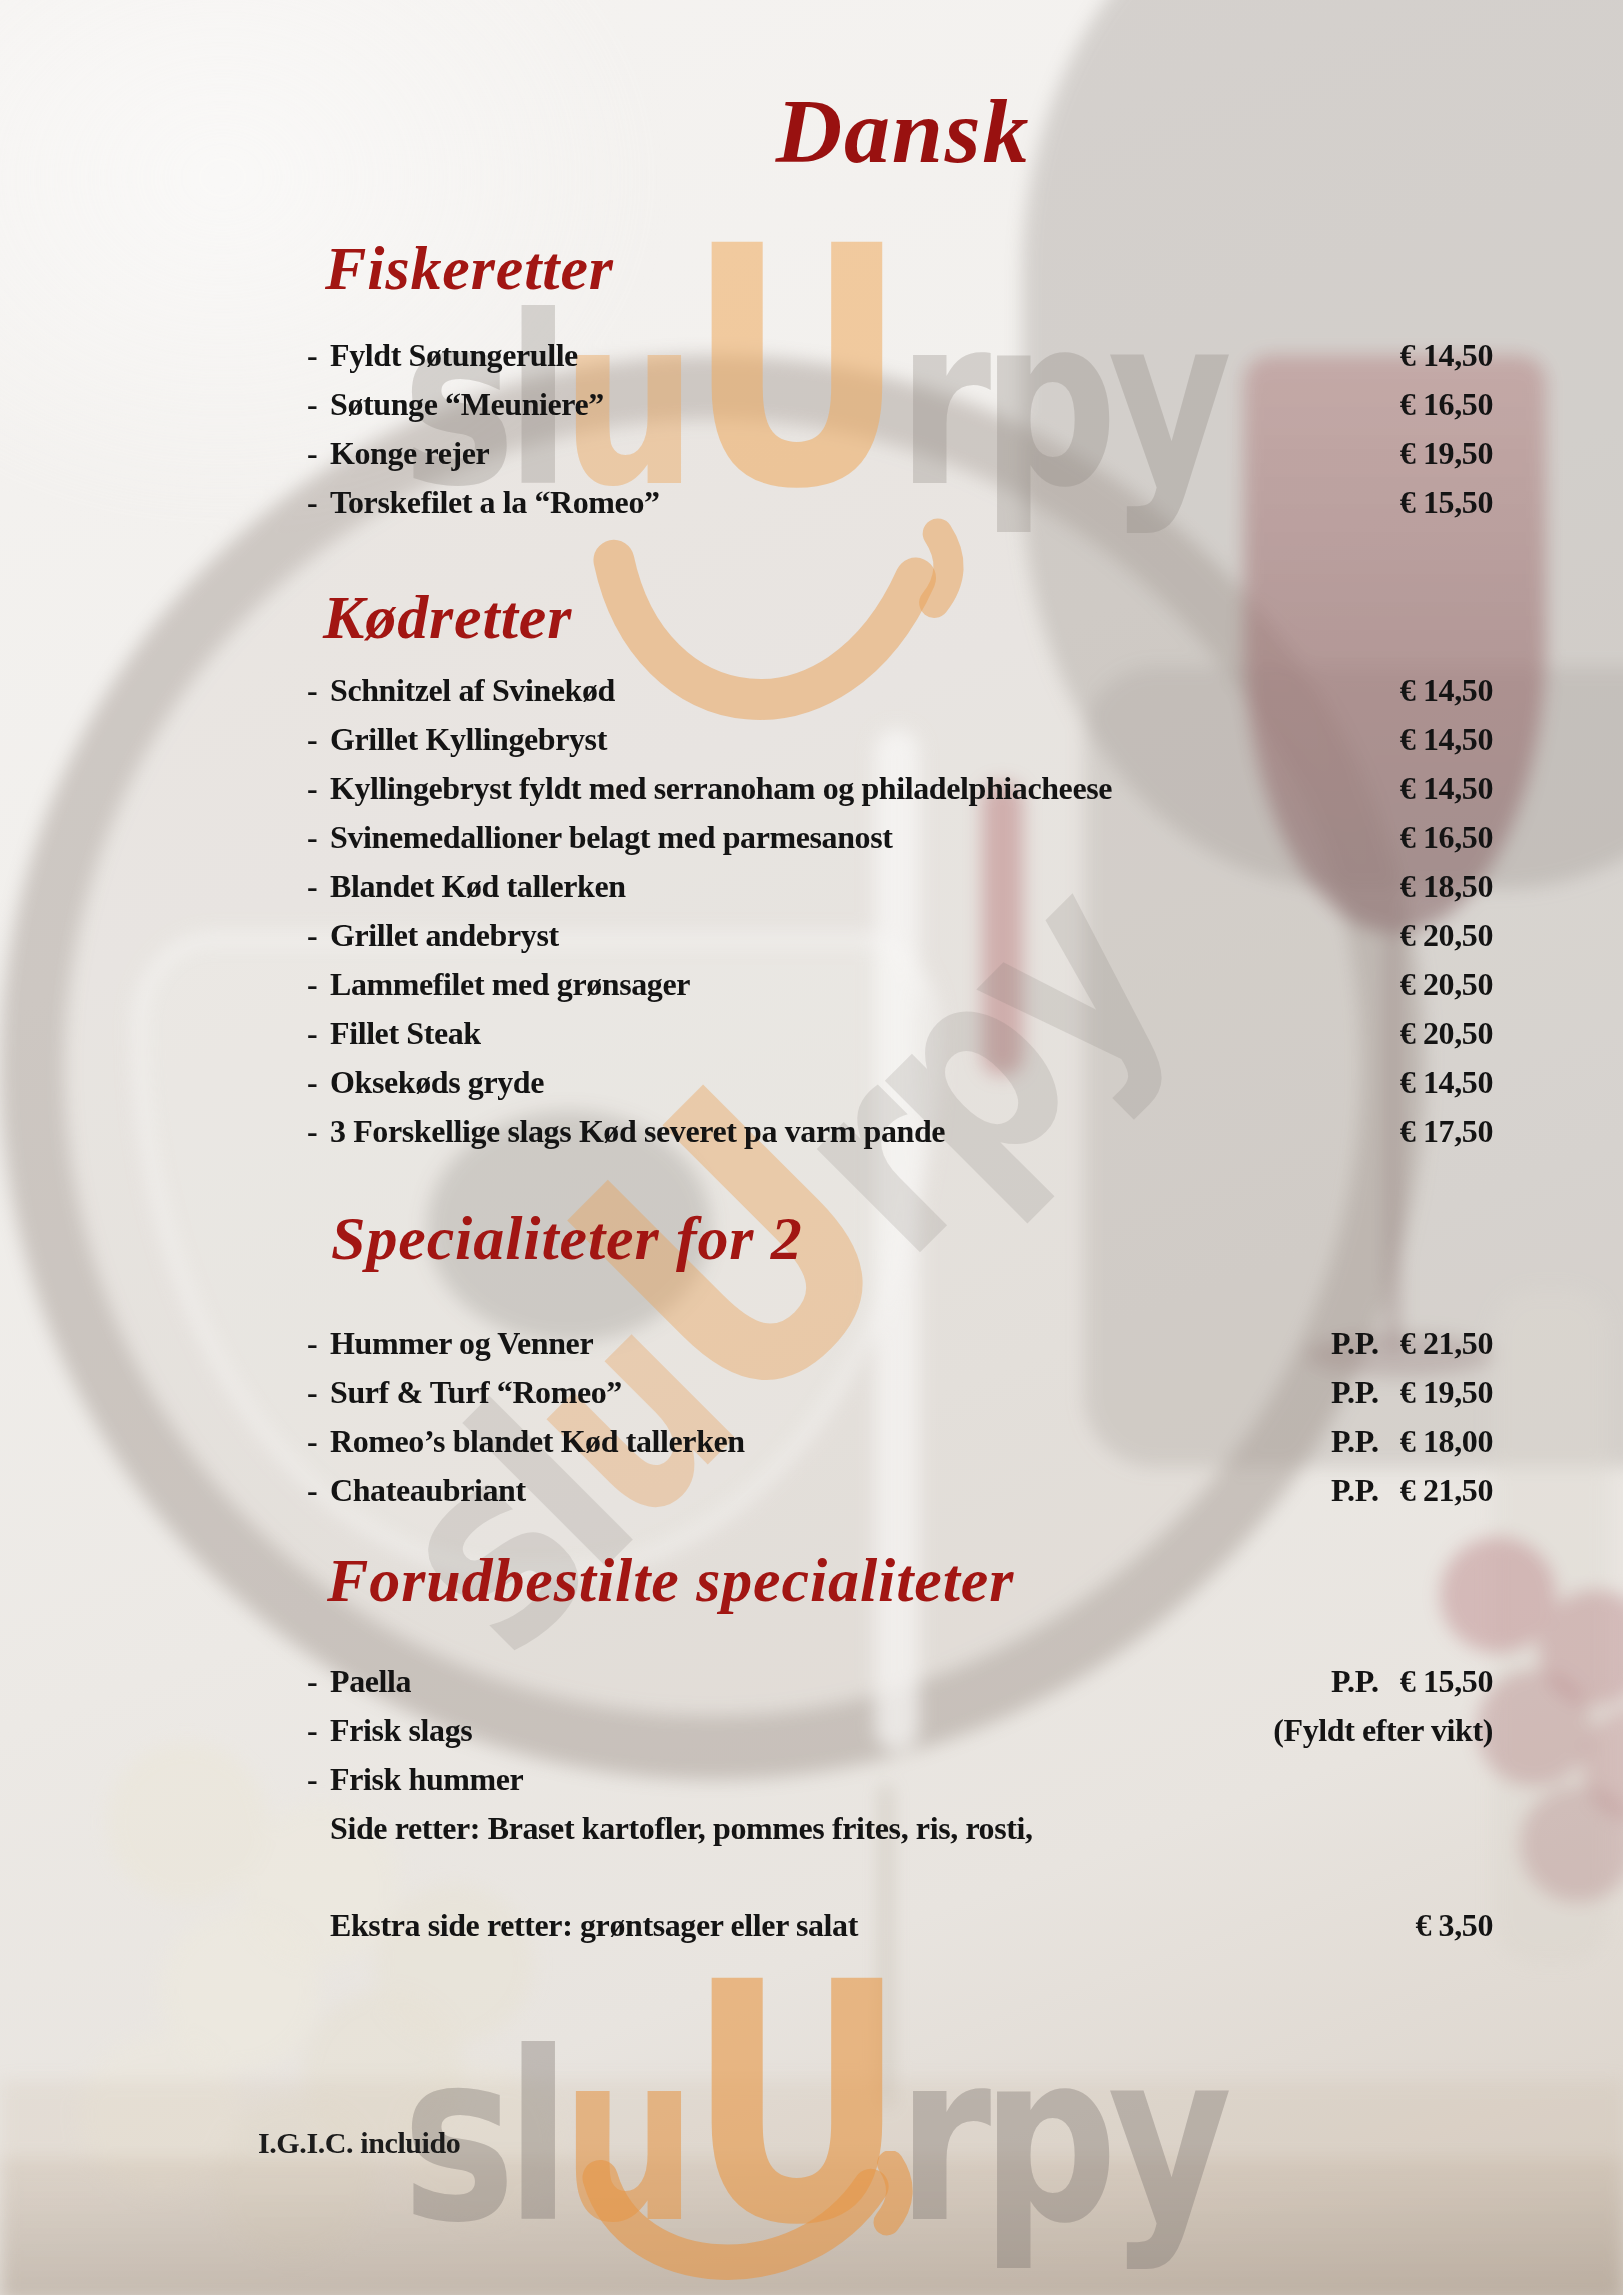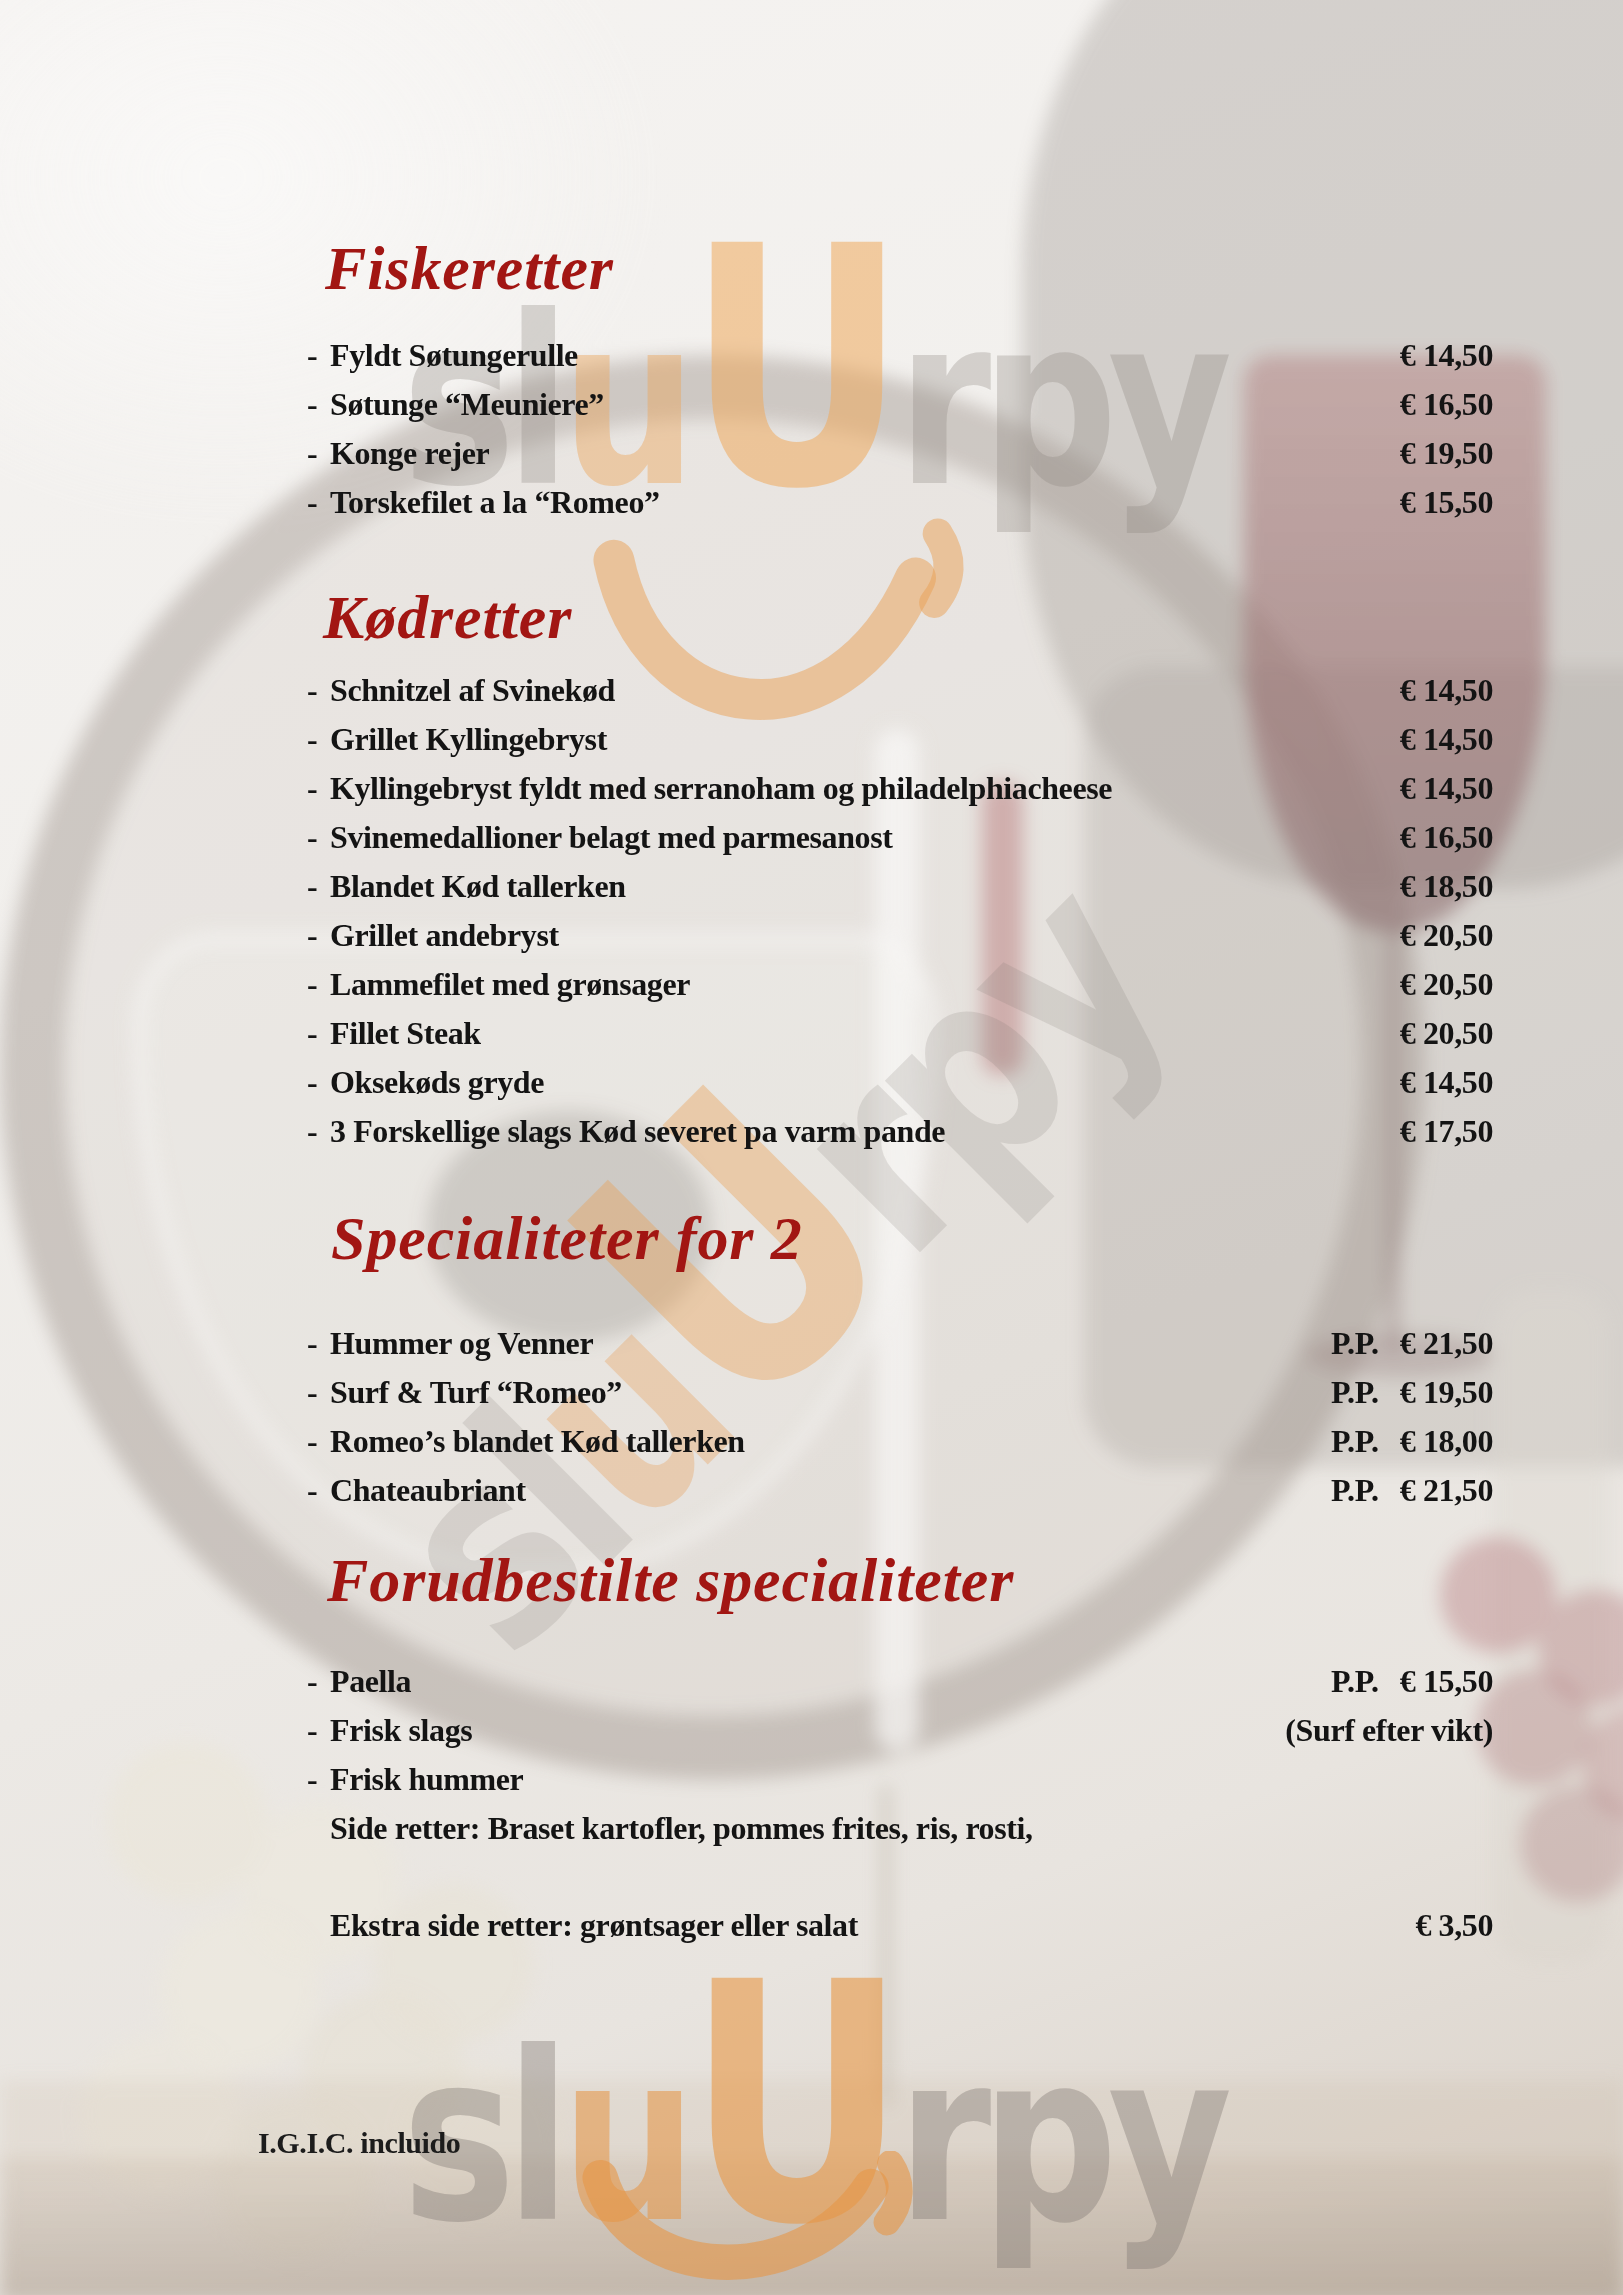--- a/index.html
+++ b/index.html
@@ -120,20 +120,21 @@
   <svg class="swoosh" style="left:587px;top:507px;" width="391" height="284" viewBox="0 0 440 320">
     <path d="M 30 60 C 70 250, 280 280, 370 80" fill="none" stroke="rgba(233,160,84,.5)" stroke-width="46" stroke-linecap="round"></path>
     <path d="M 395 30 q 26 40 -4 78" fill="none" stroke="rgba(233,160,84,.5)" stroke-width="34" stroke-linecap="round"></path>
   </svg>
   <svg class="swoosh" style="left:578px;top:2151px;" width="355" height="151" viewBox="0 0 400 170">
     <path d="M 25 30 C 60 150, 250 160, 330 40" fill="none" stroke="rgba(230,150,70,.6)" stroke-width="40" stroke-linecap="round"></path>
     <path d="M 352 14 q 22 34 -4 66" fill="none" stroke="rgba(230,150,70,.6)" stroke-width="30" stroke-linecap="round"></path>
   </svg>
 
   <div class="menu-layer">
+    <div class="page-title">Dansk</div>
     <div id="sections">
         <h2 class="section-title" style="left: 325px; top: 233px; text-align: right;">Fiskeretter</h2>
         <div class="items" style="top: 331px;">
           <div class="menu-row">
             <span class="item-left">
               <span class="bullet">-</span>
               <span class="item-name">Fyldt Søtungerulle</span>
             </span>
             <span class="item-right">
               <span class="price">€ 14,50</span>
@@ -314,21 +315,21 @@
               <span class="pp">P.P.</span>
               <span class="price">€ 15,50</span>
             </span>
           </div>
           <div class="menu-row">
             <span class="item-left">
               <span class="bullet">-</span>
               <span class="item-name">Frisk slags</span>
             </span>
             <span class="item-right">
-              <span class="price">(Surf efter vikt)</span>
+              <span class="price">(Fyldt efter vikt)</span>
             </span>
           </div>
           <div class="menu-row">
             <span class="item-left">
               <span class="bullet">-</span>
               <span class="item-name">Frisk hummer</span>
             </span>
           </div>
           <div class="menu-row note">
             <span class="item-left">

